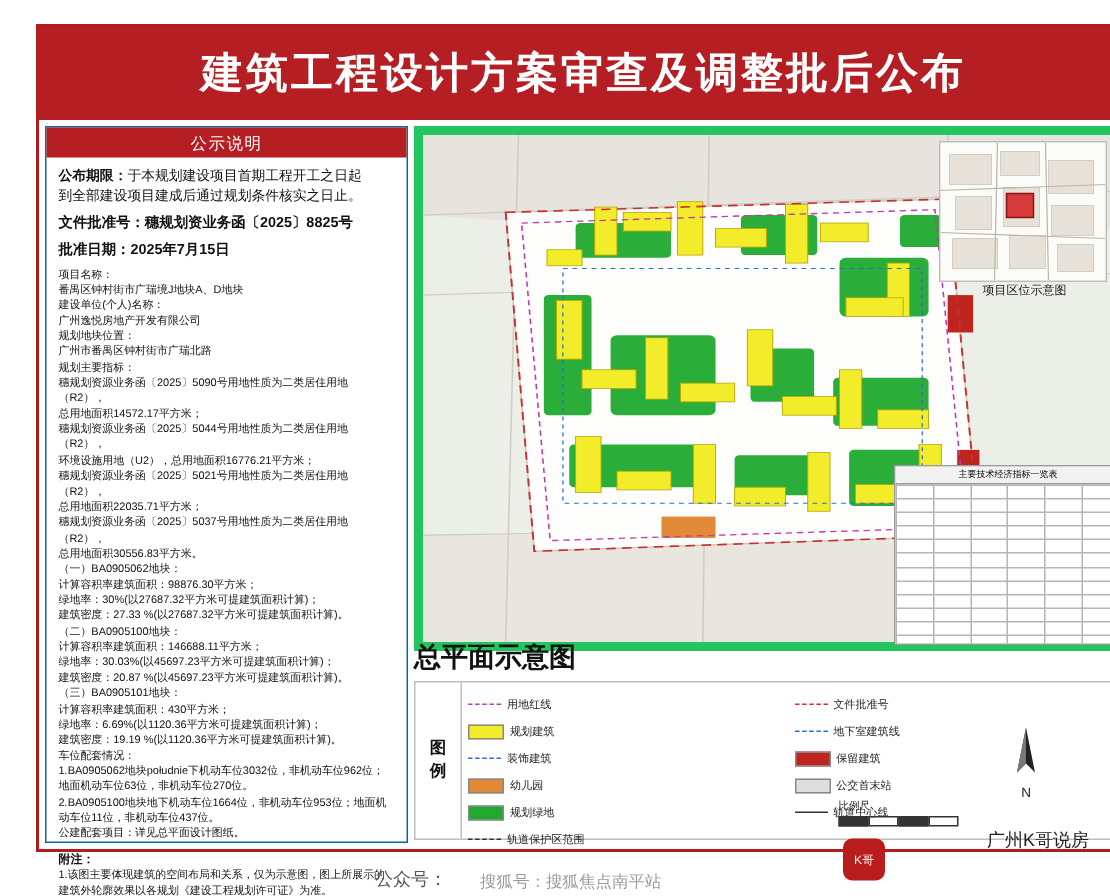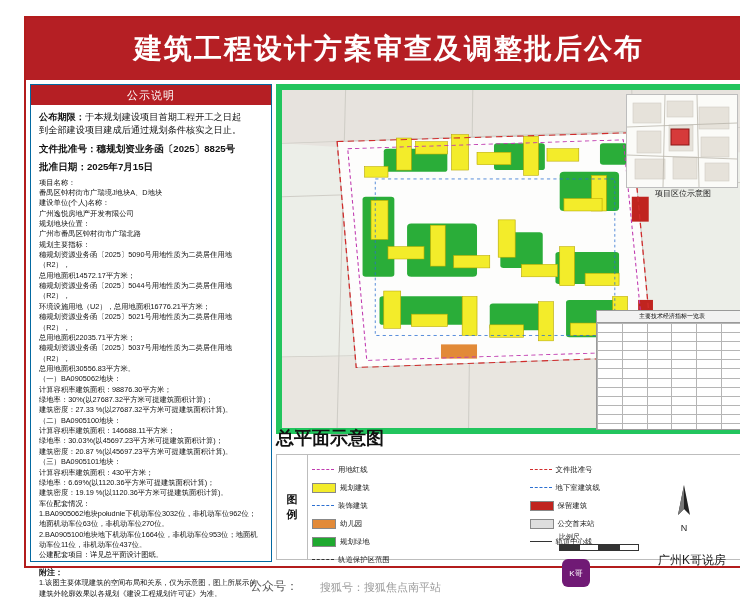--- a/index.html
+++ b/index.html
@@ -38,21 +38,21 @@
   .sw.line2{height:0;border:0;border-top:1.4px dashed #d12c2c;}
   .sw.line3{height:0;border:0;border-top:1.4px dashed #2b6fd1;}
   .sw.line4{height:0;border:0;border-top:1.4px solid #333;}
   .scalebar{position:absolute;right:108px;bottom:8px;font-size:7px;color:#222;}
   .scale-ticks{display:flex;align-items:flex-end;margin-top:2px;}
   .scale-ticks i{display:block;width:18px;height:5px;border:1px solid #333;}
   .scale-ticks i:nth-child(odd){background:#333;}
   .compass{position:absolute;right:46px;bottom:18px;width:34px;height:60px;}
   .wm-left{position:absolute;left:250px;bottom:2px;font-size:12px;color:#555;}
   .wm-right{position:absolute;right:14px;bottom:28px;font-size:12px;color:#222;}
-  .wmlogo{position:absolute;right:150px;bottom:10px;width:28px;height:28px;border-radius:6px;background:#701a75;color:#fff;font-size:8px;display:flex;align-items:center;justify-content:center;}
+  .wmlogo{position:absolute;right:150px;bottom:10px;width:28px;height:28px;border-radius:6px;background:#b91c1c;color:#fff;font-size:8px;display:flex;align-items:center;justify-content:center;}
   .wm3{position:absolute;left:320px;bottom:2px;font-size:11px;color:#9a9a9a;}
 </style>
 </head>
 <body>
 
 <div class="sheet">
   <div class="outer">
 
     <div class="title-band">
       <div class="t">建筑工程设计方案审查及调整批后公布</div>

